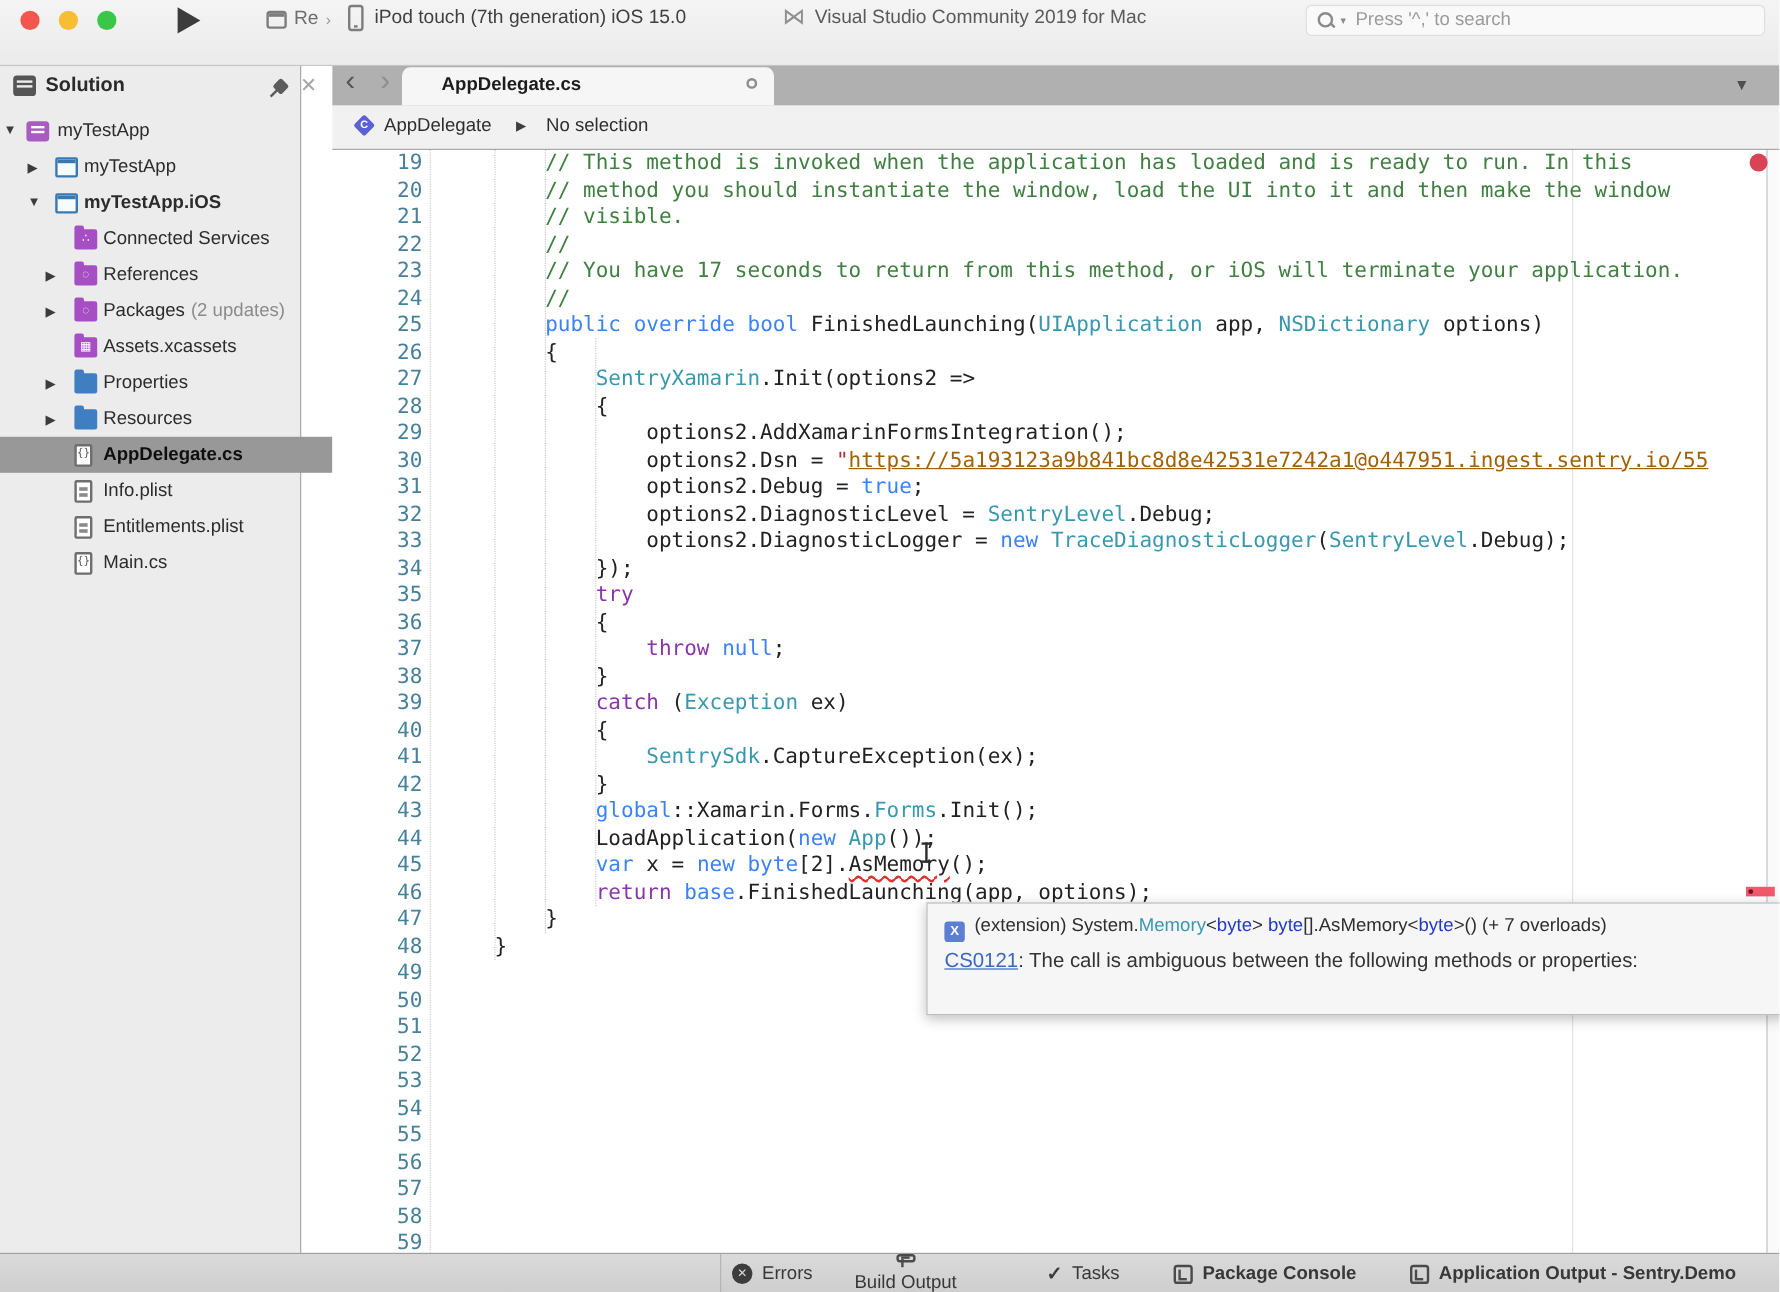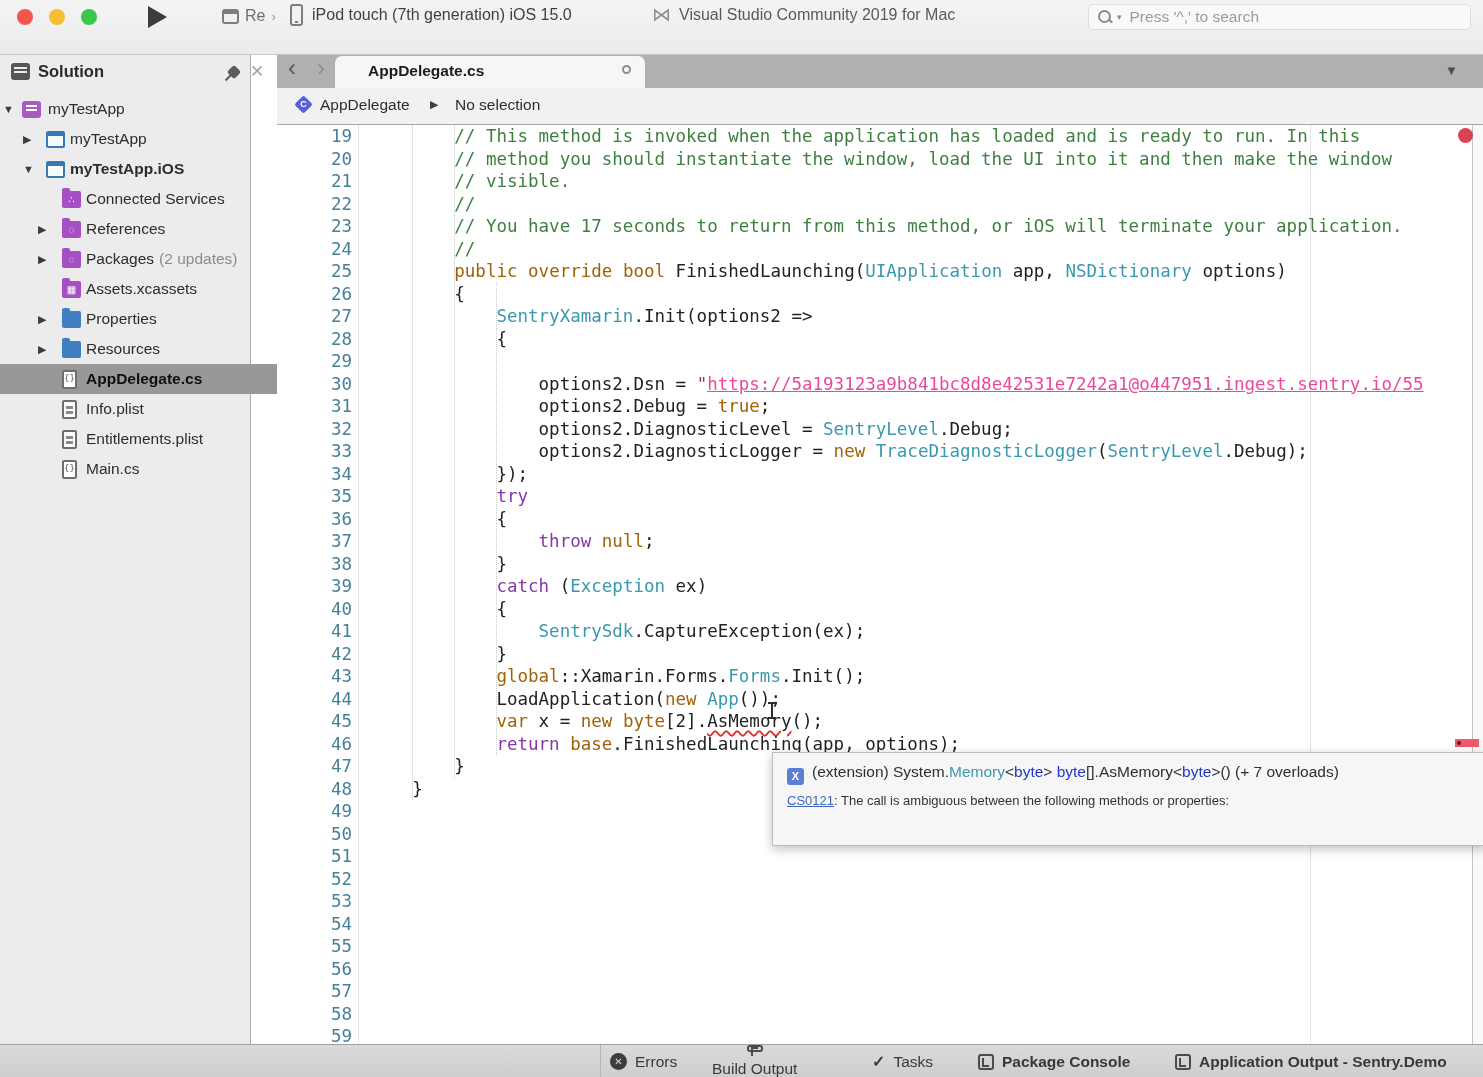--- a/index.html
+++ b/index.html
@@ -100,25 +100,25 @@
   .bc-sep { position:absolute; left:153px; top:10px; font-size:11px; color:#3e3e3e; }
   .bc-sel { position:absolute; left:178px; top:8px; font-size:15.5px; color:#2e2e2e; }
 
   
   .editor { position:absolute; left:277px; top:125px; width:1206px; height:919px; background:#fff; overflow:hidden; }
   .code-line { position:relative; height:22.5px; white-space:pre;
     font-family:"DejaVu Sans Mono", monospace; font-size:17.5px; line-height:22.5px; }
   .ln { position:absolute; left:0; width:75px; text-align:right; color:#47809a; }
   .code { position:absolute; left:93px; color:#222; }
   .c  { color:#3f8040; }
-  .k  { color:#a16207; }
+  .k  { color:#3b82f6; }
   .ct { color:#8936a8; }
   .t  { color:#3a98ae; }
   .s  { color:#b03030; }
-  .u  { color:#ec4899; text-decoration:underline; }
+  .u  { color:#a16207; text-decoration:underline; }
   .e  { color:#222; text-decoration:underline wavy #e03030 2px; text-underline-offset:3px; }
   .guide { position:absolute; width:0; border-left:1px dotted #c9c9c9; }
   .ruler { position:absolute; left:1033px; top:0; height:919px; width:0; border-left:1px solid #e2e2e2; }
   .scroll-col { position:absolute; left:1195px; top:0; width:11px; height:919px;
     background:#fafafa; border-left:1px solid #c4c4c4; }
   .err-dot { position:absolute; left:1181px; top:3px; width:15px; height:15px; border-radius:50%; background:#d84356; }
   .err-marker { position:absolute; left:1178px; top:614px; width:24px; height:8px; background:#f0586c; }
   .err-marker::before { content:""; position:absolute; left:2px; top:2px; width:4px; height:4px;
     border-radius:50%; background:#6e1220; }
   .ibeam { position:absolute; left:491px; top:577px; width:8px; height:17px; }
@@ -127,21 +127,21 @@
     box-shadow:0 15px 0 #2e2e2e; }
 
   
   .tooltip { position:absolute; left:772px; top:752px; width:715px; height:94px;
     background:#f6f6f6; border:1px solid #bdbdbd; box-shadow:0 3px 10px rgba(0,0,0,0.25);
     overflow:hidden; }
   .tt-row1 { position:absolute; left:14px; top:10px; font-size:15.5px; color:#2e2e2e; white-space:nowrap; }
   .tt-ext-icon { display:inline-block; width:17px; height:17px; background:#5b7fd4; border-radius:3px;
     color:#fff; font-size:11px; font-weight:bold; text-align:center; line-height:17px;
     vertical-align:-3px; margin-right:8px; }
-  .tt-row2 { position:absolute; left:14px; top:39px; font-size:13px; color:#333; white-space:nowrap; line-height:17px; }
+  .tt-row2 { position:absolute; left:14px; top:39px; font-size:17px; color:#333; white-space:nowrap; line-height:17px; }
   .tt-link { color:#3b66c4; text-decoration:underline; }
   .tt-row1 .k { color:#2239c9; } .tt-row1 .t { color:#3a98ae; }
 
   
   .statusbar { position:absolute; left:0; top:1044px; width:1483px; height:33px;
     background:linear-gradient(#dadada,#cecece); border-top:1px solid #a0a0a0;padding-left:44px; }
   .sb-sep { position:absolute; left:600px; top:0; width:0; height:33px; border-left:1px solid #b5b5b5; }
   .sb-item { position:absolute; top:0; height:33px; display:flex; align-items:center; gap:8px;
     font-size:15.5px; color:#383838; white-space:nowrap; }
   .sb-item.bold { font-weight:bold; }
@@ -295,21 +295,21 @@
         <div class="code-line"><span class="ln">19</span><span class="code"><span class="c">        // This method is invoked when the application has loaded and is ready to run. In this</span></span></div>
         <div class="code-line"><span class="ln">20</span><span class="code"><span class="c">        // method you should instantiate the window, load the UI into it and then make the window</span></span></div>
         <div class="code-line"><span class="ln">21</span><span class="code"><span class="c">        // visible.</span></span></div>
         <div class="code-line"><span class="ln">22</span><span class="code"><span class="c">        //</span></span></div>
         <div class="code-line"><span class="ln">23</span><span class="code"><span class="c">        // You have 17 seconds to return from this method, or iOS will terminate your application.</span></span></div>
         <div class="code-line"><span class="ln">24</span><span class="code"><span class="c">        //</span></span></div>
         <div class="code-line"><span class="ln">25</span><span class="code"><span class="p">        </span><span class="k">public</span><span class="p"> </span><span class="k">override</span><span class="p"> </span><span class="k">bool</span><span class="p"> FinishedLaunching(</span><span class="t">UIApplication</span><span class="p"> app, </span><span class="t">NSDictionary</span><span class="p"> options)</span></span></div>
         <div class="code-line"><span class="ln">26</span><span class="code"><span class="p">        {</span></span></div>
         <div class="code-line"><span class="ln">27</span><span class="code"><span class="p">            </span><span class="t">SentryXamarin</span><span class="p">.Init(options2 =&gt;</span></span></div>
         <div class="code-line"><span class="ln">28</span><span class="code"><span class="p">            {</span></span></div>
-        <div class="code-line"><span class="ln">29</span></div>
+        <div class="code-line"><span class="ln">29</span><span class="code"><span class="p">                options2.AddXamarinFormsIntegration();</span></span></div>
         <div class="code-line"><span class="ln">30</span><span class="code"><span class="p">                options2.Dsn = </span><span class="s">"</span><span class="u">https://5a193123a9b841bc8d8e42531e7242a1@o447951.ingest.sentry.io/55</span></span></div>
         <div class="code-line"><span class="ln">31</span><span class="code"><span class="p">                options2.Debug = </span><span class="k">true</span><span class="p">;</span></span></div>
         <div class="code-line"><span class="ln">32</span><span class="code"><span class="p">                options2.DiagnosticLevel = </span><span class="t">SentryLevel</span><span class="p">.Debug;</span></span></div>
         <div class="code-line"><span class="ln">33</span><span class="code"><span class="p">                options2.DiagnosticLogger = </span><span class="k">new</span><span class="p"> </span><span class="t">TraceDiagnosticLogger</span><span class="p">(</span><span class="t">SentryLevel</span><span class="p">.Debug);</span></span></div>
         <div class="code-line"><span class="ln">34</span><span class="code"><span class="p">            });</span></span></div>
         <div class="code-line"><span class="ln">35</span><span class="code"><span class="p">            </span><span class="ct">try</span></span></div>
         <div class="code-line"><span class="ln">36</span><span class="code"><span class="p">            {</span></span></div>
         <div class="code-line"><span class="ln">37</span><span class="code"><span class="p">                </span><span class="ct">throw</span><span class="p"> </span><span class="k">null</span><span class="p">;</span></span></div>
         <div class="code-line"><span class="ln">38</span><span class="code"><span class="p">            }</span></span></div>
         <div class="code-line"><span class="ln">39</span><span class="code"><span class="p">            </span><span class="ct">catch</span><span class="p"> (</span><span class="t">Exception</span><span class="p"> ex)</span></span></div>

